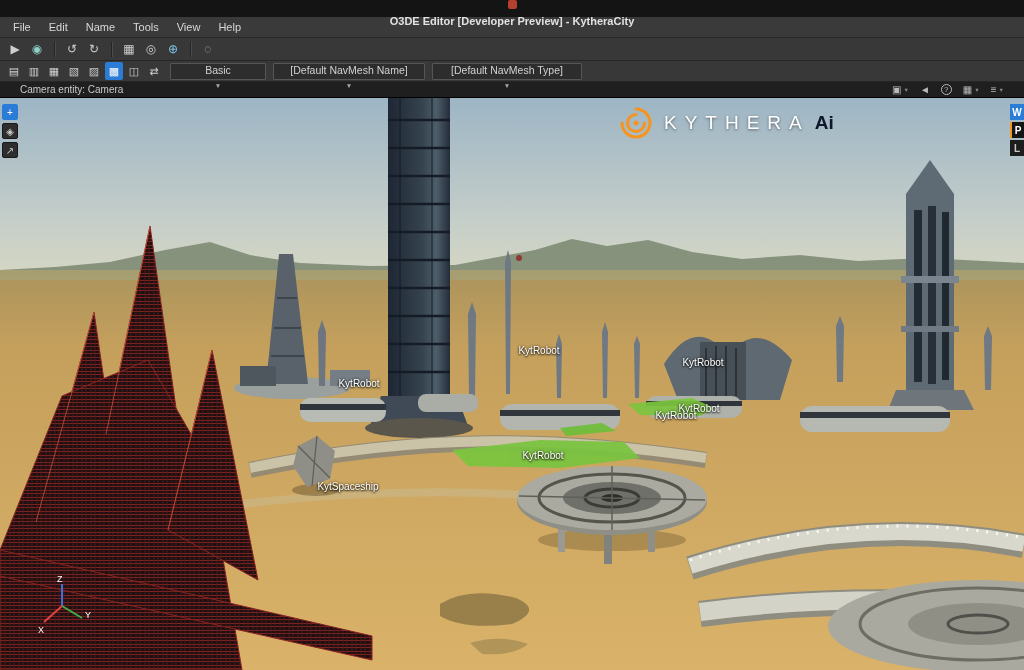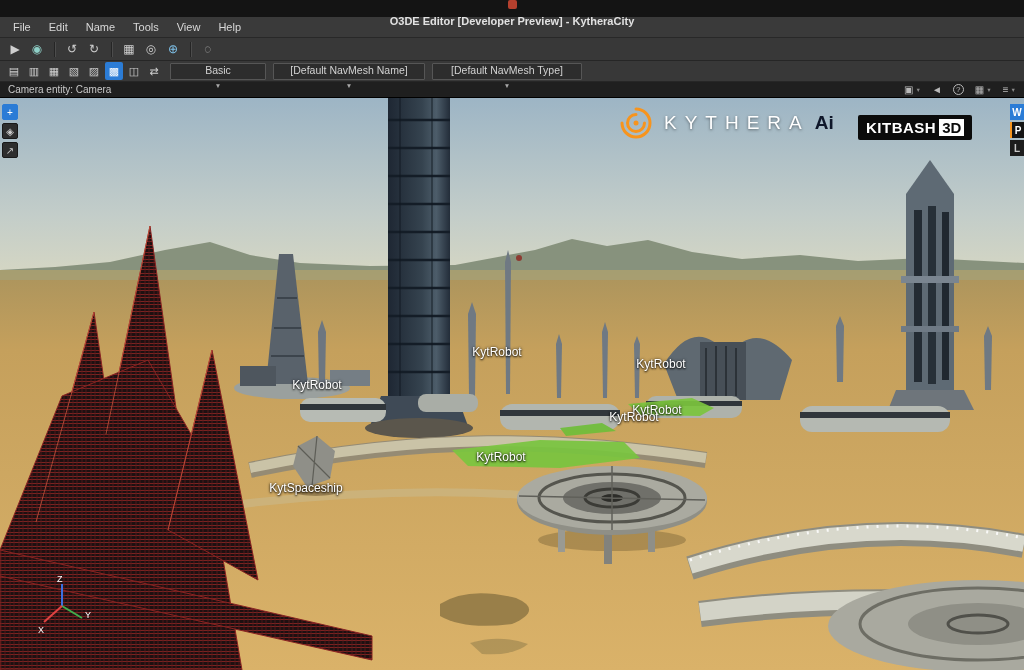--- a/index.html
+++ b/index.html
@@ -28,21 +28,21 @@
             font-size: 12px; color: #cfcfcf; border-radius: 2px; cursor: default; }
   #toolbar-nav .tb-btn { width: 18px; height: 18px; font-size: 11px; }
   .tb-btn.active { background: #2b7cd6; color: #fff; }
   .tb-sep { width: 1px; height: 15px; background: #252525; box-shadow: 1px 0 0 #4c4c4c; margin: 0 5px; }
 
   .dropdown { height: 17px; background: #2d2d2d; border: 1px solid #565656; border-radius: 1px;
               display: flex; align-items: center; justify-content: space-between; gap: 6px;
               padding: 0 5px; color: #d2d2d2; font-size: 10.5px; margin-left: 7px; white-space: nowrap; flex-direction: column; }
   .dropdown .caret { font-size: 6.5px; color: #a8a8a8; }
 
-  .viewport-header { height: 16px; background: #1f1f1f; display: flex; align-items: center; padding: 0 8px; border-bottom: 1px solid #000; }
+  .viewport-header { height: 16px; background: #1f1f1f; display: flex; align-items: center; padding: 0 20px; border-bottom: 1px solid #000; }
   .camera-label { color: #c9c9c9; font-size: 10px; }
   .vh-icons { margin-left: auto; display: flex; align-items: center; gap: 11px; }
   .vh-icon { color: #b9b9b9; font-size: 10px; display: flex; align-items: center; gap: 2px; cursor: default; }
   .vh-icon .caret { font-size: 5.5px; color: #8a8a8a; }
   .vh-icon.help { border: 1px solid #b9b9b9; border-radius: 50%; width: 11px; height: 11px; justify-content: center; font-size: 8px; line-height: 1; }
 
   
   .viewport { position: absolute; top: 98px; left: 0; width: 1024px; height: 572px; overflow: hidden; background: #c7a25d; }
   svg.scene { position: absolute; inset: 0; display: block; }
 
@@ -59,22 +59,22 @@
   .kythera-name { color: #ffffff; font-size: 19px; letter-spacing: 8px; font-weight: 500;
                   text-shadow: 0 1px 3px rgba(0,0,0,.5); }
   .kythera-suffix { color: #0f172a; font-size: 19px; font-weight: bold; margin-left: -5px; }
 
   .kitbash { position: absolute; left: 858px; top: 17px; background: #0b0b0b; border-radius: 2px;
              padding: 4px 8px; display: flex; align-items: center; }
   .kb1 { color: #ffffff; font-weight: 800; font-size: 15px; letter-spacing: 0.5px; }
   .kb2 { background: #ffffff; color: #0b0b0b; font-weight: 800; font-size: 15px; padding: 0 3px; margin-left: 3px; }
 
   .label-layer { position: absolute; inset: 0; pointer-events: none; }
-  .scene-label { position: absolute; transform: translateX(-50%); color: #ffffff; font-size: 12px;
-                 white-space: nowrap; text-shadow: 0 1px 2px rgba(0,0,0,.95), 0 0 3px rgba(0,0,0,.7); }
+  .scene-label { position: absolute; transform: translateX(-50%); color: #ffffff; font-size: 10px;
+                 white-space: nowrap; text-shadow: 0 1px 2px rgba(0,0,0,.95), 0 0 3px rgba(0,0,0,.7); margin-left: 42px; }
 
   .axis-gizmo { position: absolute; left: 34px; top: 476px; }
   .axis-gizmo text { font-family: "Liberation Sans", sans-serif; font-size: 9px; fill: #fff; }
 </style>
 </head>
 <body>
 
 <div class="titlebar">
   <div class="app-icon"></div>
   <span class="title-text">O3DE Editor [Developer Preview] - KytheraCity</span>
@@ -301,24 +301,20 @@
       <g fill="none" stroke="#f7941d" stroke-linecap="round">
         <path d="M18 4 A14 14 0 1 1 4 18" stroke-width="3"></path>
         <path d="M18 9.5 A8.5 8.5 0 1 0 26.5 18" stroke-width="3"></path>
         <circle cx="18" cy="18" r="2.5" fill="#f7941d" stroke="none"></circle>
       </g>
     </svg>
     <span class="kythera-name">KYTHERA</span>
     <span class="kythera-suffix">Ai</span>
   </div>
 
-  <div class="kitbash">
-    <span class="kb1">KITBASH</span>
-    <span class="kb2">3D</span>
-  </div>
 
   <div class="label-layer" id="label-layer">
       <div class="scene-label" style="left: 497px; top: 247px;">KytRobot</div>
       <div class="scene-label" style="left: 661px; top: 259px;">KytRobot</div>
       <div class="scene-label" style="left: 317px; top: 280px;">KytRobot</div>
       <div class="scene-label" style="left: 657px; top: 305px;">KytRobot</div>
       <div class="scene-label" style="left: 634px; top: 312px;">KytRobot</div>
       <div class="scene-label" style="left: 501px; top: 352px;">KytRobot</div>
       <div class="scene-label" style="left: 306px; top: 383px;">KytSpaceship</div>
     </div>

